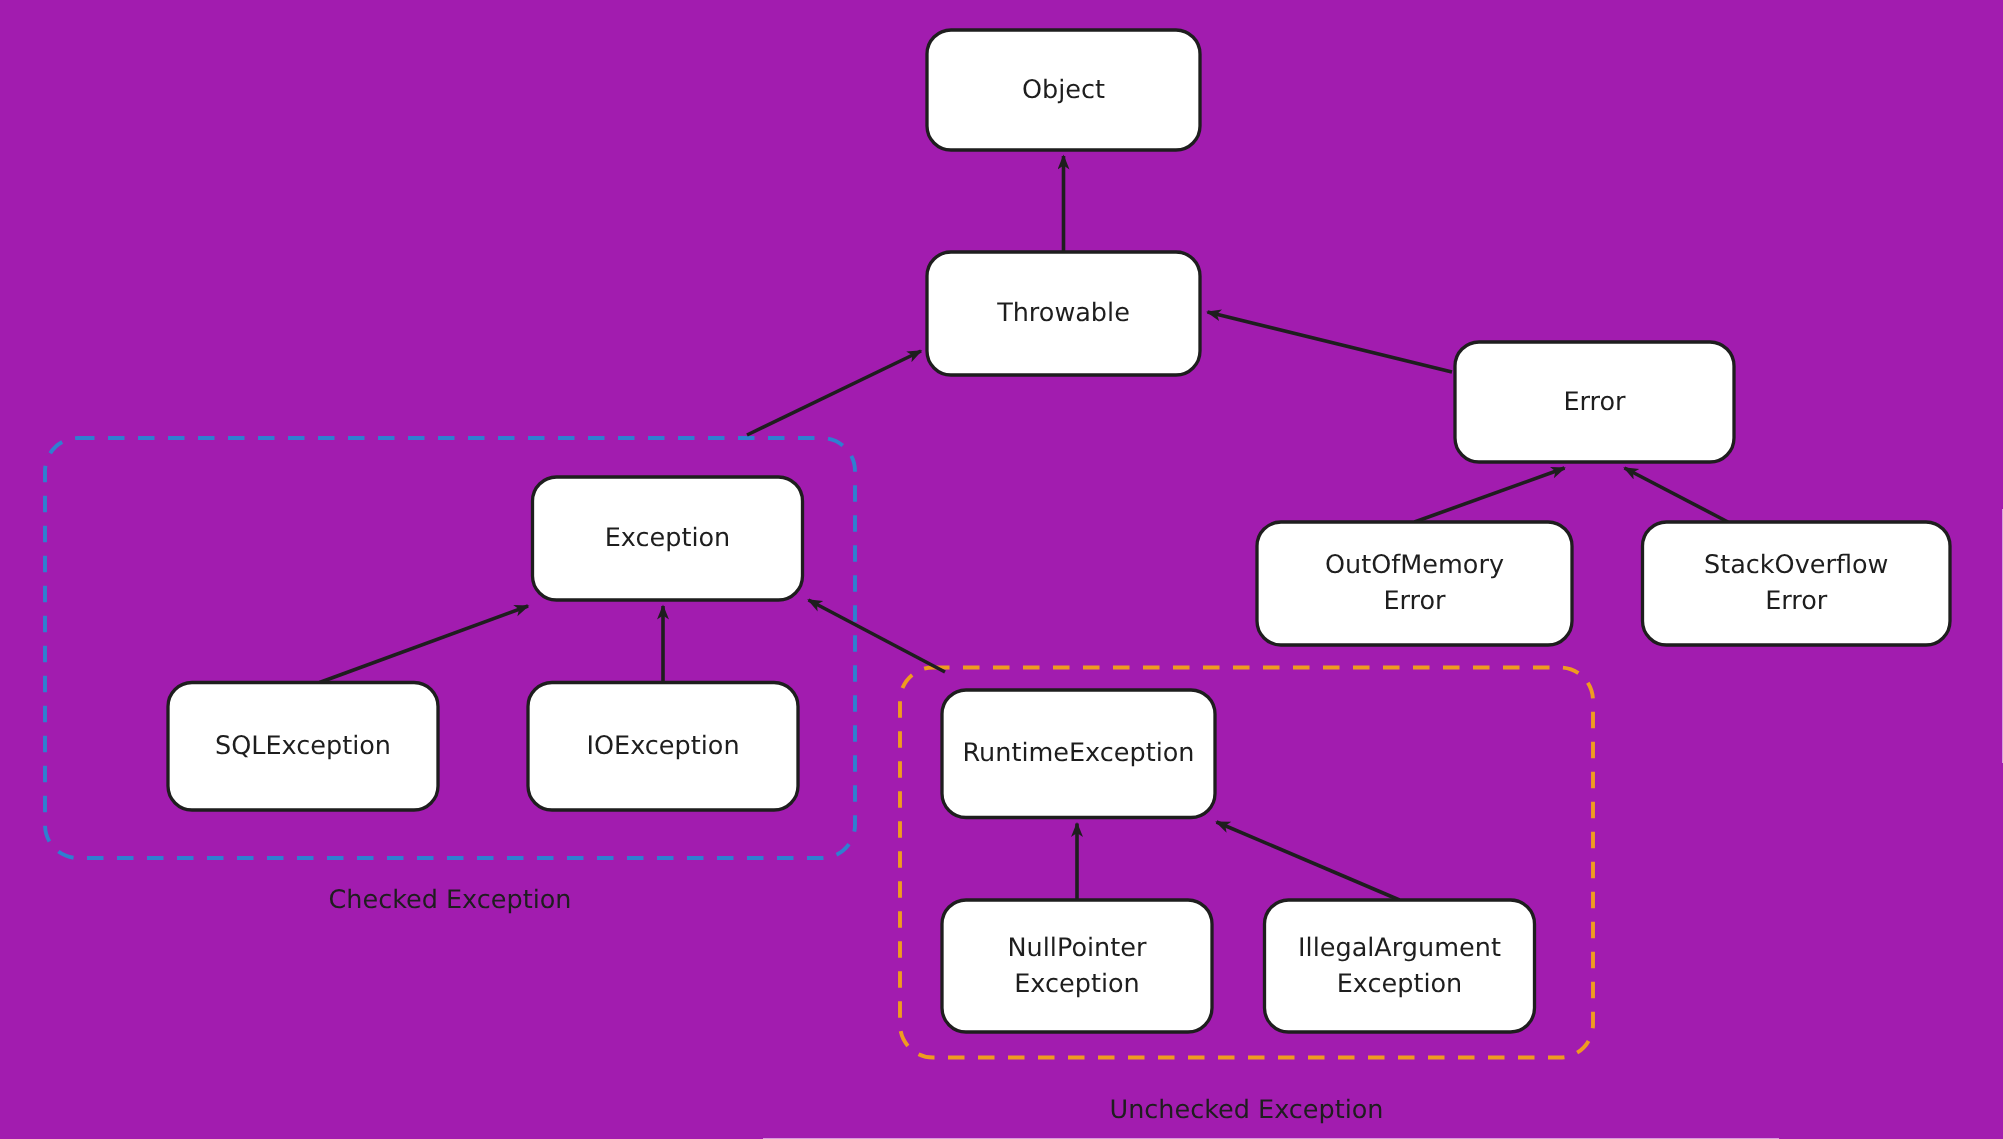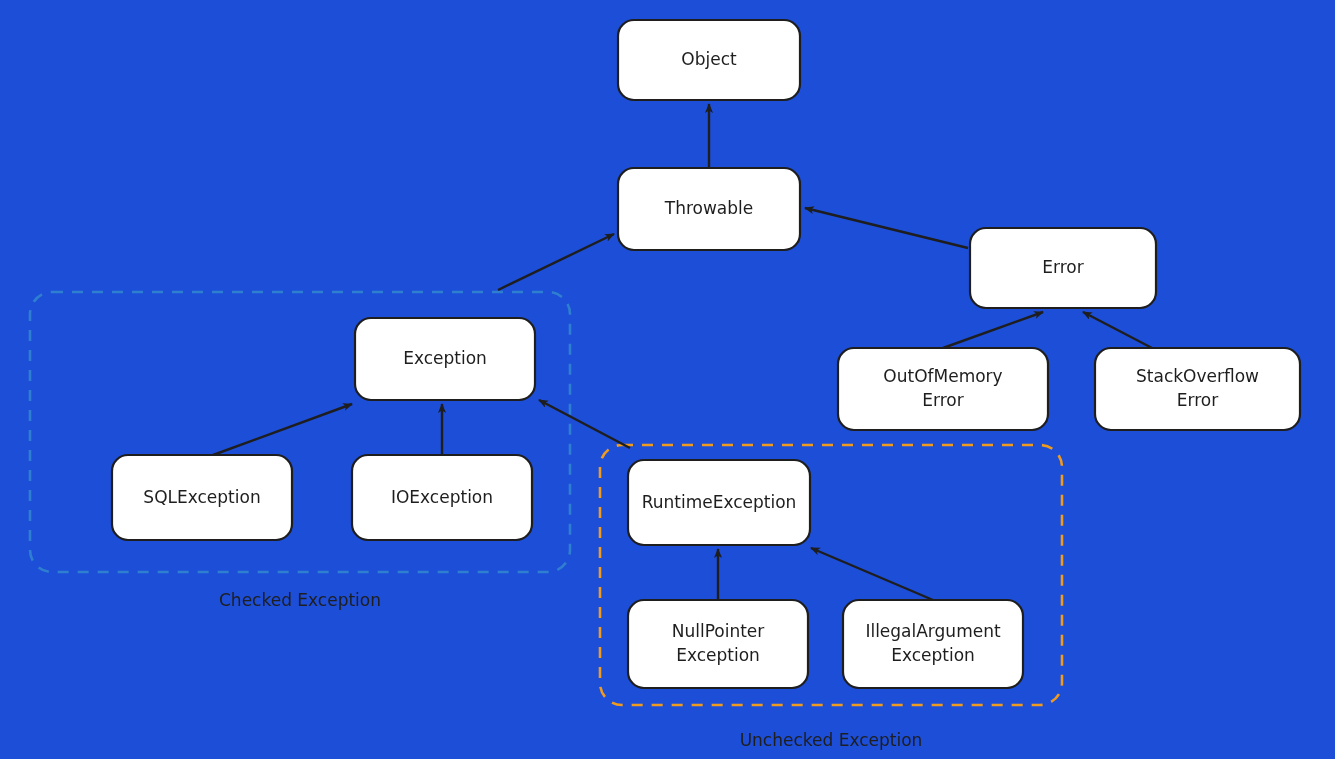--- a/index.html
+++ b/index.html
@@ -1,20 +1,20 @@
 <!DOCTYPE html>
 <html><head>
 <meta charset="utf-8">
 <style>
   html,body{margin:0;padding:0;background:#ffffff;}
   body{
     width:1335px;height:759px;overflow:hidden;
     font-family:"DejaVu Sans", sans-serif;
   }
-  #diagram-root{position:relative;width:1335px;height:759px;background:#1d4ed8;}
+  #diagram-root{position:relative;width:1335px;height:759px;background:#a21caf;}
   svg#diagram-svg{position:absolute;left:0;top:0;width:1335px;height:759px;display:block;}
   .node-rect{fill:#ffffff;stroke:#1e1e1e;stroke-width:2.2;}
   .node-label{
     font-family:"DejaVu Sans", sans-serif;
     font-size:17px;fill:#1e1e1e;text-anchor:middle;
     dominant-baseline:middle;
   }
   .node-label tspan{font-family:"DejaVu Sans", sans-serif;}
   .edge-line{stroke:#1e1e1e;stroke-width:2.4;fill:none;}
   .group-rect{fill:none;stroke-width:2.6;}

